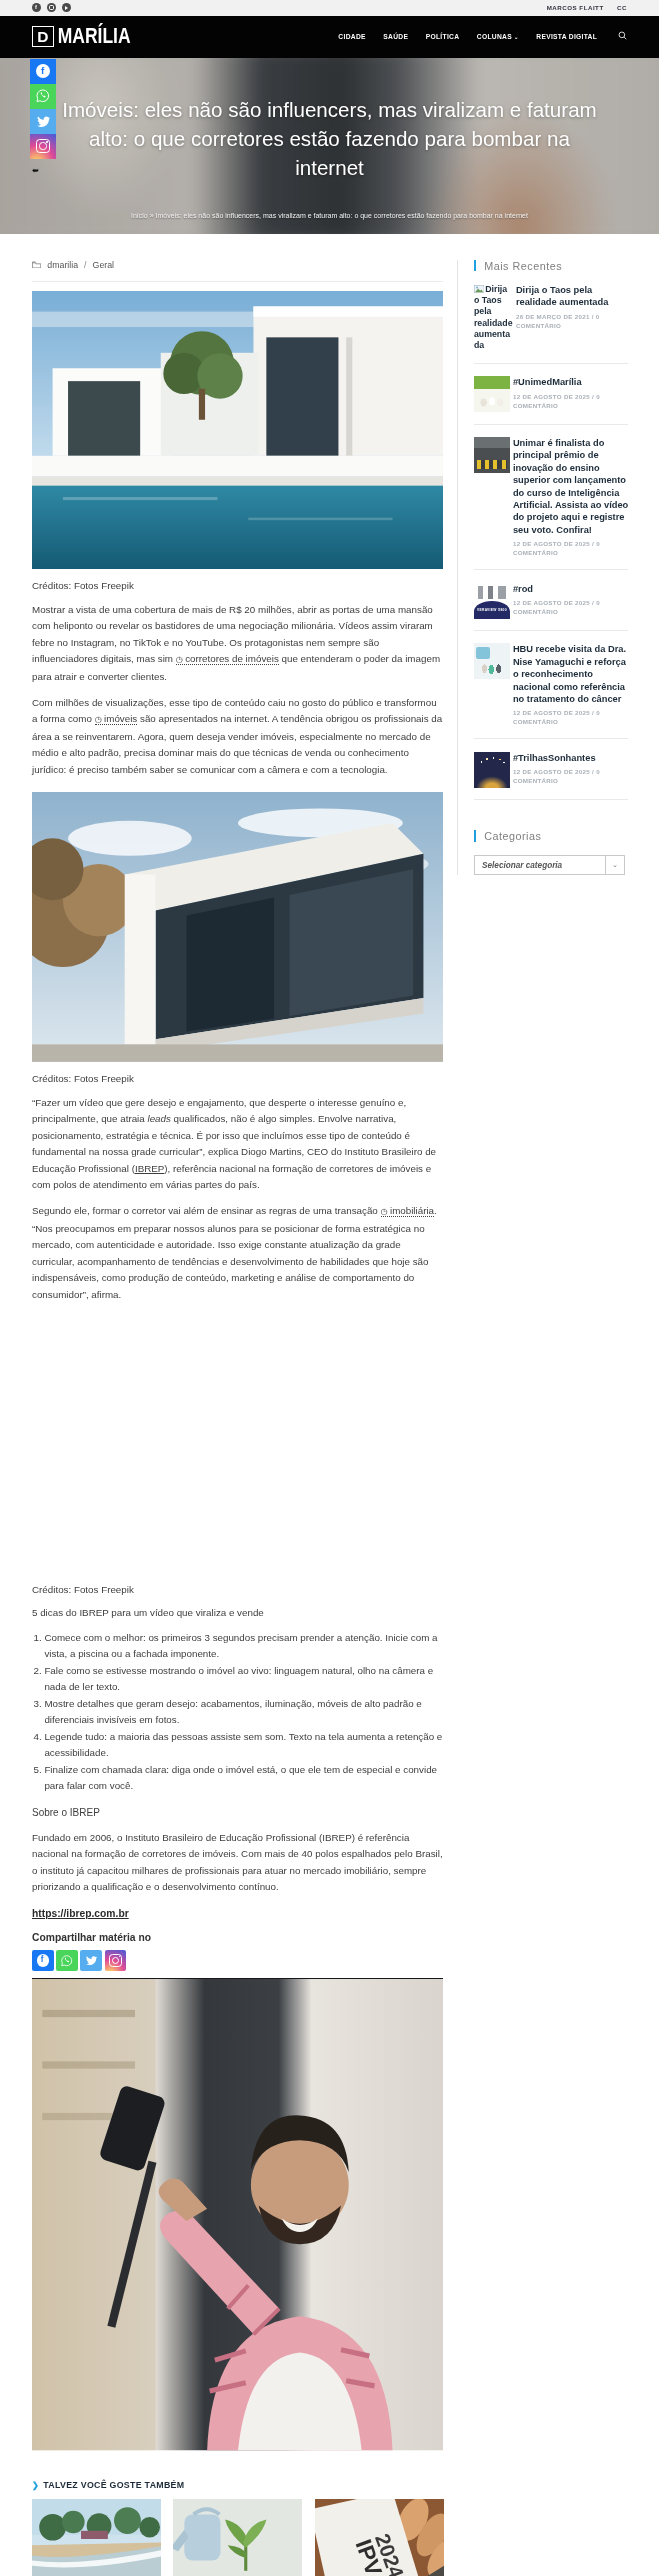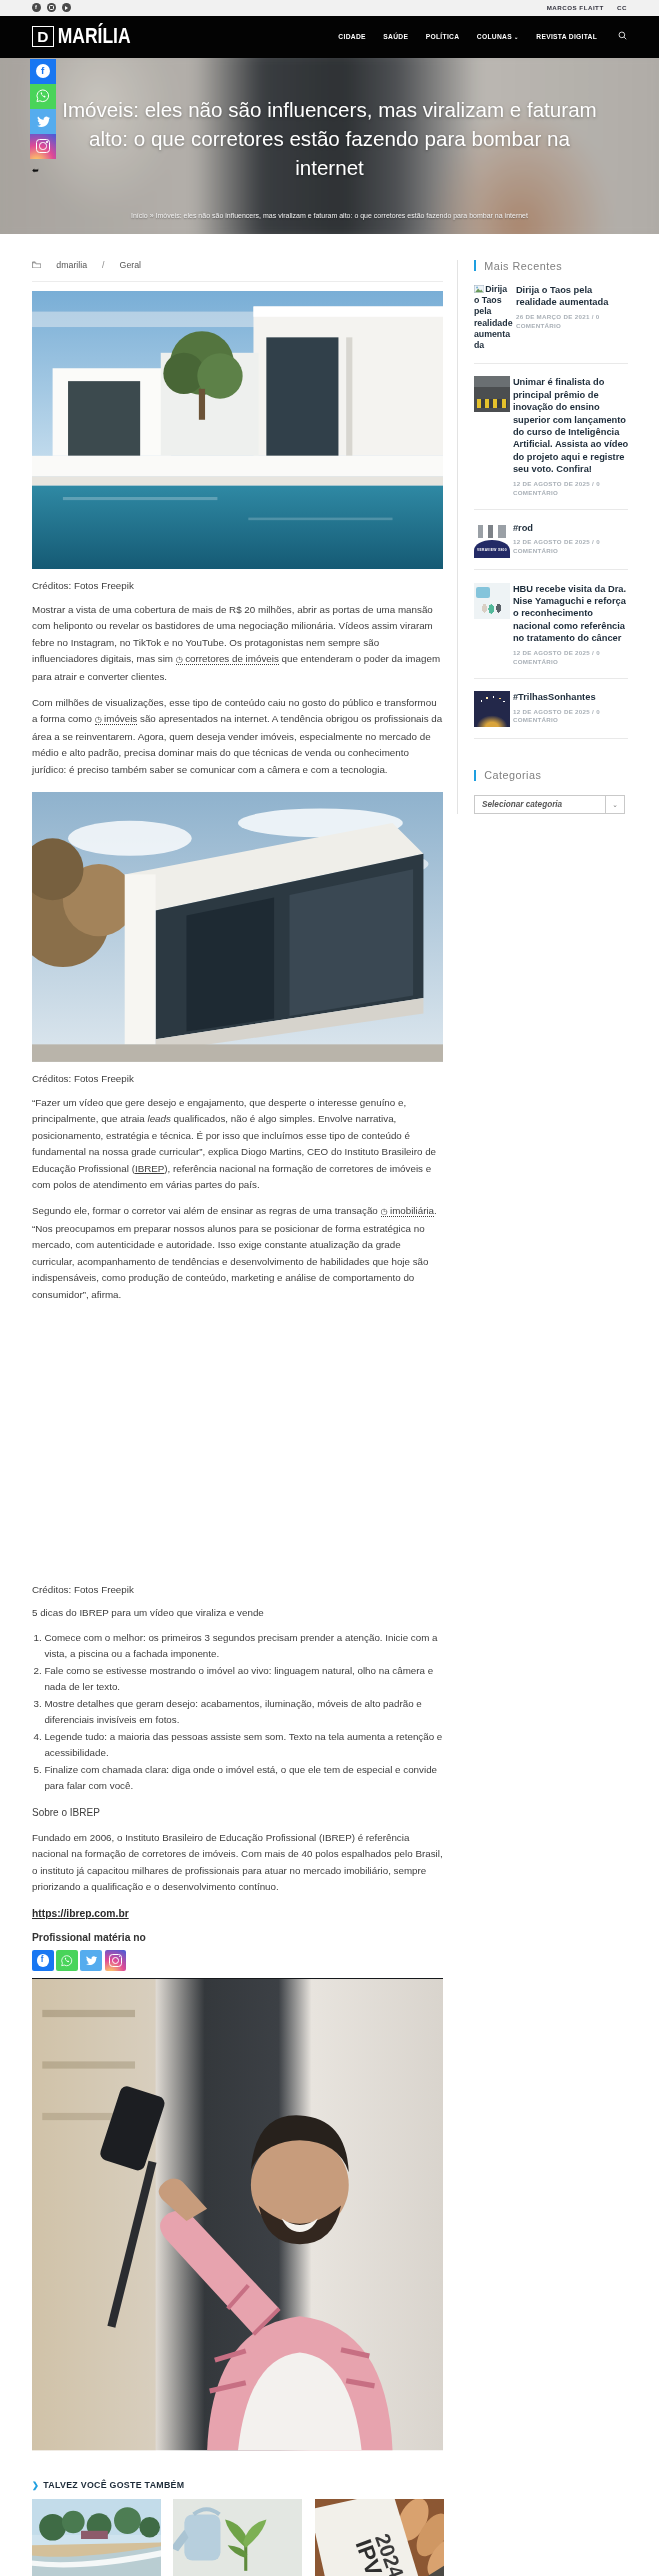--- a/index.html
+++ b/index.html
@@ -51,21 +51,21 @@
   .ig-glyph::before { content:""; position:absolute; inset:2.1px; border:1px solid #fff; border-radius:50%; }
   .ig-glyph::after { content:""; position:absolute; right:1px; top:1px; width:1.5px; height:1.5px; background:#fff; border-radius:50%; }
   .collapse-arrow { margin:7.2px 0 0 2.1px; color:#111; font-size:7.7px; font-weight:bold; cursor:pointer; display:inline-block; transform:scaleX(-1); }
 
   
   .content { display:flex; align-items:flex-start; padding:0 29px 0 32px; }
   .main-col { width:411px; padding-top:26px; padding-bottom:180px; }
   .side-col { width:171px; margin-left:14.4px; margin-top:26px; border-left:0.5px solid #e3e3e3; padding-left:15.5px; }
 
   
-  .crumb-row { display:flex; align-items:center; gap:15px; font-size:8.8px; color:#555; }
+  .crumb-row { display:flex; align-items:center; gap:6px; font-size:8.8px; color:#555; }
   .crumb-link { cursor:pointer; }
   .crumb-sep { color:#888; }
   .main-divider { border:none; border-top:0.5px solid #ececec; margin-top:11.3px; }
 
   
   .art-img { width:411px; display:block; }
   .img1 { margin-top:9.3px; }
   .img2 { margin-top:14.4px; }
   .img3 { margin-top:7.2px; border-top:1px solid #15181b; }
   .credits { margin-top:10.3px; font-size:9.8px; color:#3e3e3e; }
@@ -284,21 +284,21 @@
       <li>Mostre detalhes que geram desejo: acabamentos, iluminação, móveis de alto padrão e diferenciais invisíveis em fotos.</li>
       <li>Legende tudo: a maioria das pessoas assiste sem som. Texto na tela aumenta a retenção e acessibilidade.</li>
       <li>Finalize com chamada clara: diga onde o imóvel está, o que ele tem de especial e convide para falar com você.</li>
     </ol>
 
     <p class="about-heading">Sobre o IBREP</p>
     <p class="para">Fundado em 2006, o Instituto Brasileiro de Educação Profissional (IBREP) é referência nacional na formação de corretores de imóveis. Com mais de 40 polos espalhados pelo Brasil, o instituto já capacitou milhares de profissionais para atuar no mercado imobiliário, sempre priorizando a qualificação e o desenvolvimento contínuo.</p>
 
     <a class="site-link">https://ibrep.com.br</a>
 
-    <p class="share-heading">Profissional matéria no</p>
+    <p class="share-heading">Compartilhar matéria no</p>
     <div class="share-row">
       <div class="share-sq sq-fb">
           <span class="fb-glyph"></span>
         </div>
       <div class="share-sq sq-wa">
         <svg width="13.4" height="13.4" viewBox="0 0 32 32">
             <path d="M16 4a12 12 0 0 0-10.3 18.1L4 28l6.1-1.6A12 12 0 1 0 16 4z" fill="none" stroke="#fff" stroke-width="2"></path>
             <path d="M11.5 10.5c3 6.5 6 8 9 9.5l1.5-2.5-3-2-1.5 1c-1.5-1-2.5-2-3.5-3.5l1-1.5-2-3z" fill="#fff"></path>
           </svg>
       </div>
@@ -410,20 +410,27 @@
             <rect x="0.5" y="0.5" width="19" height="15" fill="#eef3f7" stroke="#9ab" stroke-width="1"></rect>
             <polygon points="2,14 8,7 12,11 14,9 18,14" fill="#6a9a5a"></polygon>
             <circle cx="6" cy="5" r="2" fill="#7ab0d4"></circle>
           </svg><span>Dirija o Taos pela realidade aumentada</span></div>
       <div class="side-body">
         <div class="side-title">Dirija o Taos pela realidade aumentada</div>
         <div class="side-date">26 DE MARÇO DE 2021 / 0 COMENTÁRIO</div>
       </div>
     </div>
 
+    <div class="side-post">
+      <div class="thumb th-unimed"></div>
+      <div class="side-body">
+        <div class="side-title">#UnimedMarília</div>
+        <div class="side-date">12 DE AGOSTO DE 2025 / 0 COMENTÁRIO</div>
+      </div>
+    </div>
 
     <div class="side-post">
       <div class="thumb th-unimar"></div>
       <div class="side-body">
         <div class="side-title">Unimar é finalista do principal prêmio de inovação do ensino superior com lançamento do curso de Inteligência Artificial. Assista ao vídeo do projeto aqui e registre seu voto. Confira!</div>
         <div class="side-date">12 DE AGOSTO DE 2025 / 0 COMENTÁRIO</div>
       </div>
     </div>
 
     <div class="side-post">

